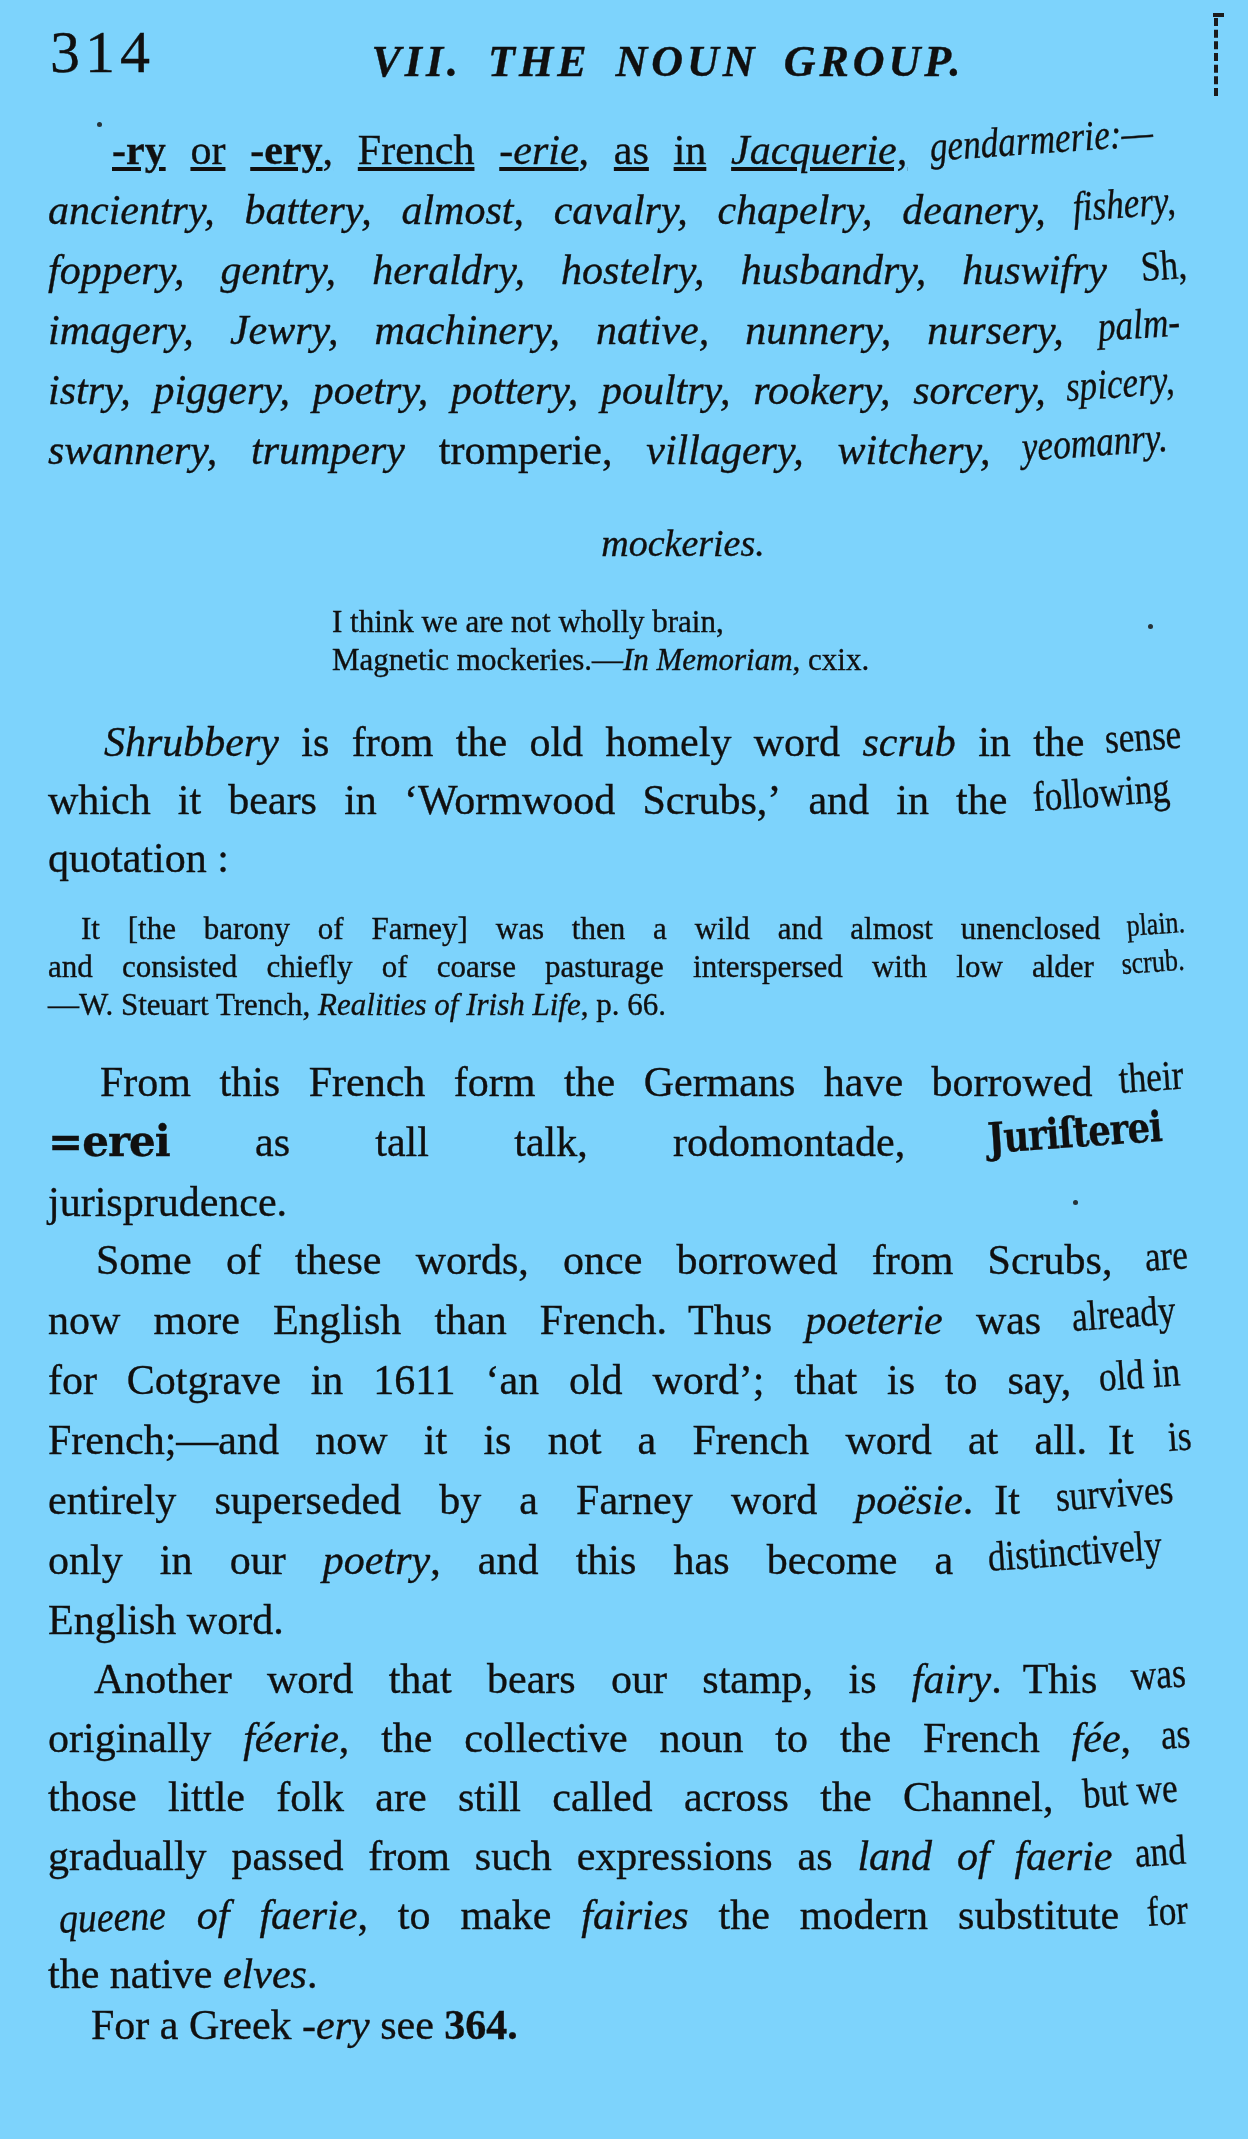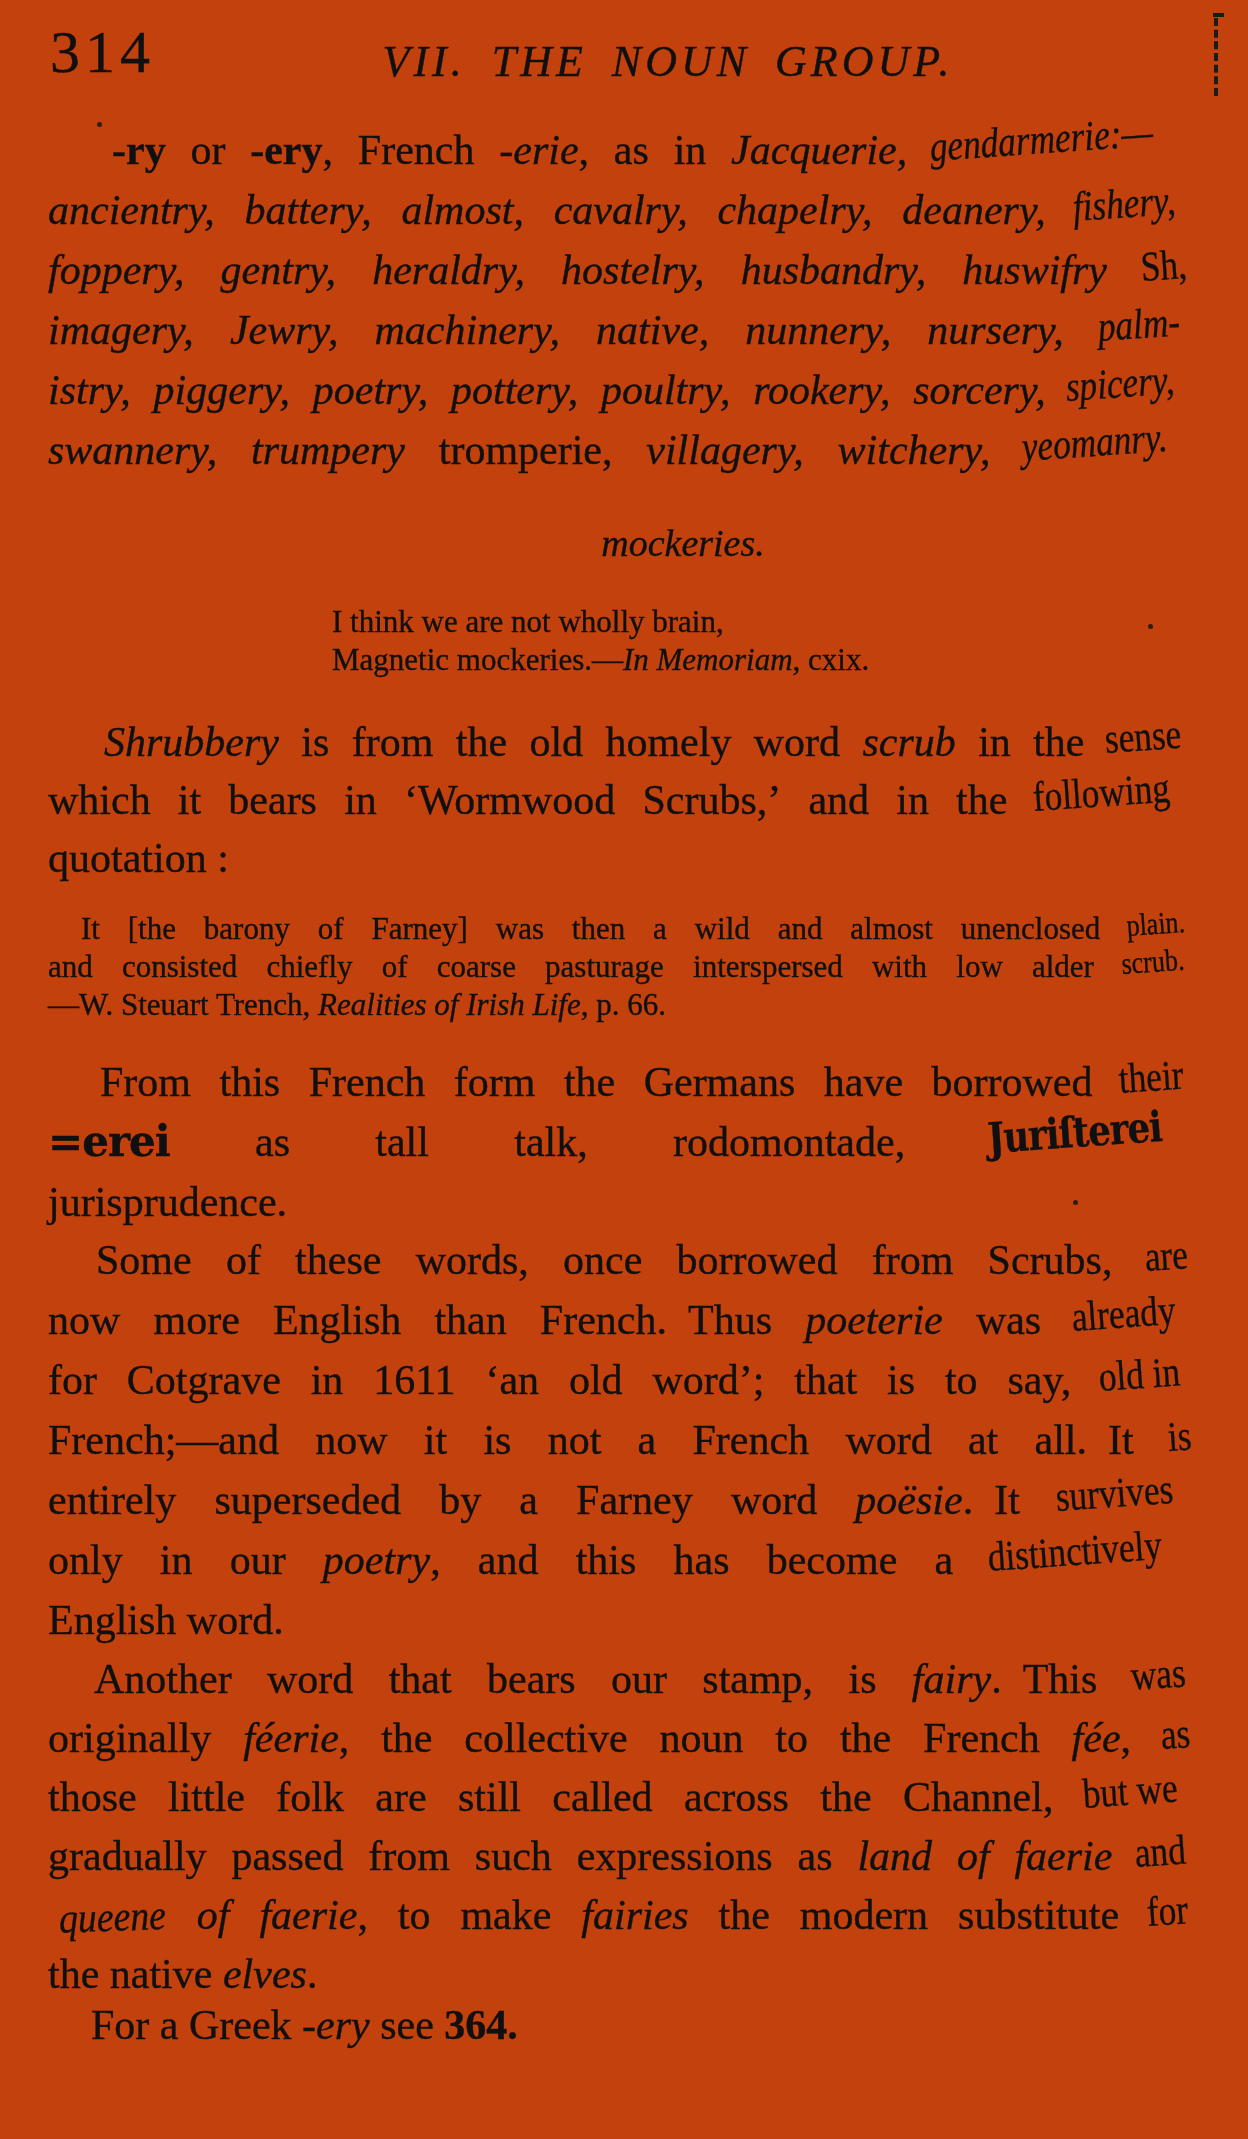--- a/index.html
+++ b/index.html
@@ -1,23 +1,23 @@
 <!DOCTYPE html>
 <html><head>
 <meta charset="utf-8">
 <style>
   html,body{margin:0;padding:0;background:#e8e8e8;}
-  #page{position:relative;width:1248px;height:2139px;background:#c2410c;color:#101010;
+  #page{position:relative;width:1248px;height:2139px;background:#7dd3fc;color:#101010;
         font-family:"Liberation Serif","DejaVu Serif",serif;overflow:hidden;
         -webkit-text-stroke:0.35px #101010;}
   .abs{position:absolute;}
   
   #pageno{left:50px;top:22px;font-size:60px;line-height:1;letter-spacing:5px;}
   #runhead{left:48px;top:40px;width:1150px;text-align:center;text-indent:90px;
-           font-style:italic;font-weight:normal;font-size:44px;line-height:1;
+           font-style:italic;font-weight:bold;font-size:44px;line-height:1;
            letter-spacing:4px;word-spacing:10px;}
   
   #artifact{left:1214px;top:18px;height:78px;width:0;border-left:4px dashed #1b1b1b;}
   #artifact-tick{left:1213px;top:13px;width:11px;height:4px;background:#1b1b1b;}
   .speck{width:5px;height:5px;border-radius:50%;background:#161616;opacity:.85;}
   
   .block{left:48px;width:1150px;}
   .line{position:relative;}
   .line.j{display:flex;justify-content:space-between;align-items:baseline;}
   .w{white-space:pre;}
@@ -34,21 +34,21 @@
   #b-mock{top:522px;text-align:center;padding-left:60px;font-style:italic;font-size:38px;line-height:42px;}
   #b-verse{top:603px;padding-left:284px;font-size:31px;line-height:38px;}
   #b-shrub{top:713px;}
   #b-shrub .line{line-height:58px;}
   #b-quote{top:910px;font-size:31px;line-height:38px;}
   #b-german{top:1052px;}
   #b-some{top:1230px;}
   #b-fairy{top:1650px;}
   #b-fairy .line{line-height:59px;}
   #b-final{top:2000px;padding-left:43px;line-height:50px;}
-  .ind64{padding-left:64px;}
+  .ind64{padding-left:64px;text-decoration:underline;}
   .ind56{padding-left:56px;}
   .ind52{padding-left:52px;}
   .ind48{padding-left:48px;}
   .ind46{padding-left:46px;}
   .ind33{padding-left:33px;}
 </style>
 </head>
 <body>
 
 <div id="page">

